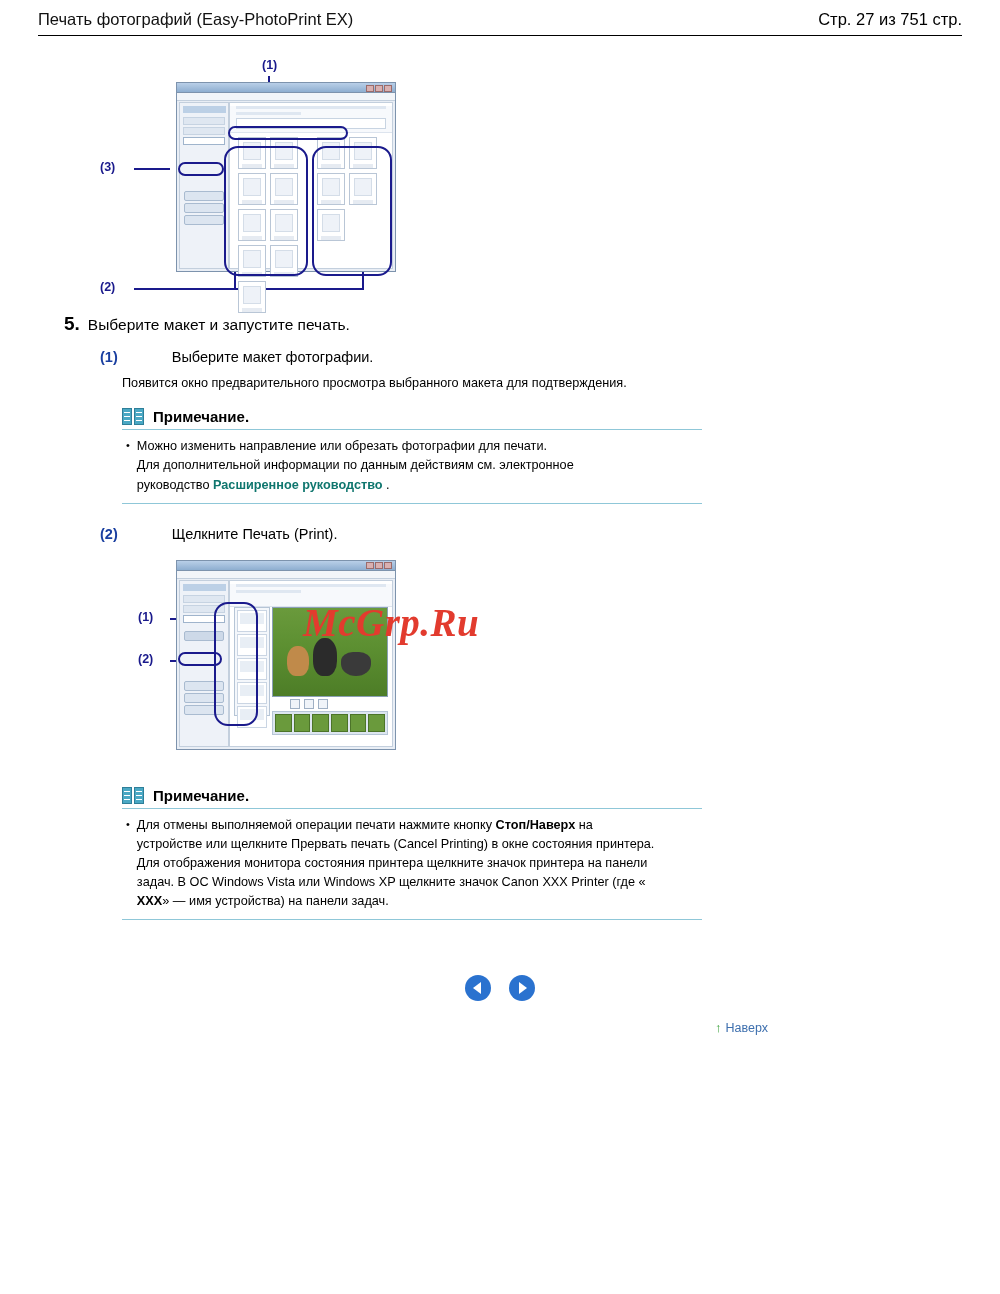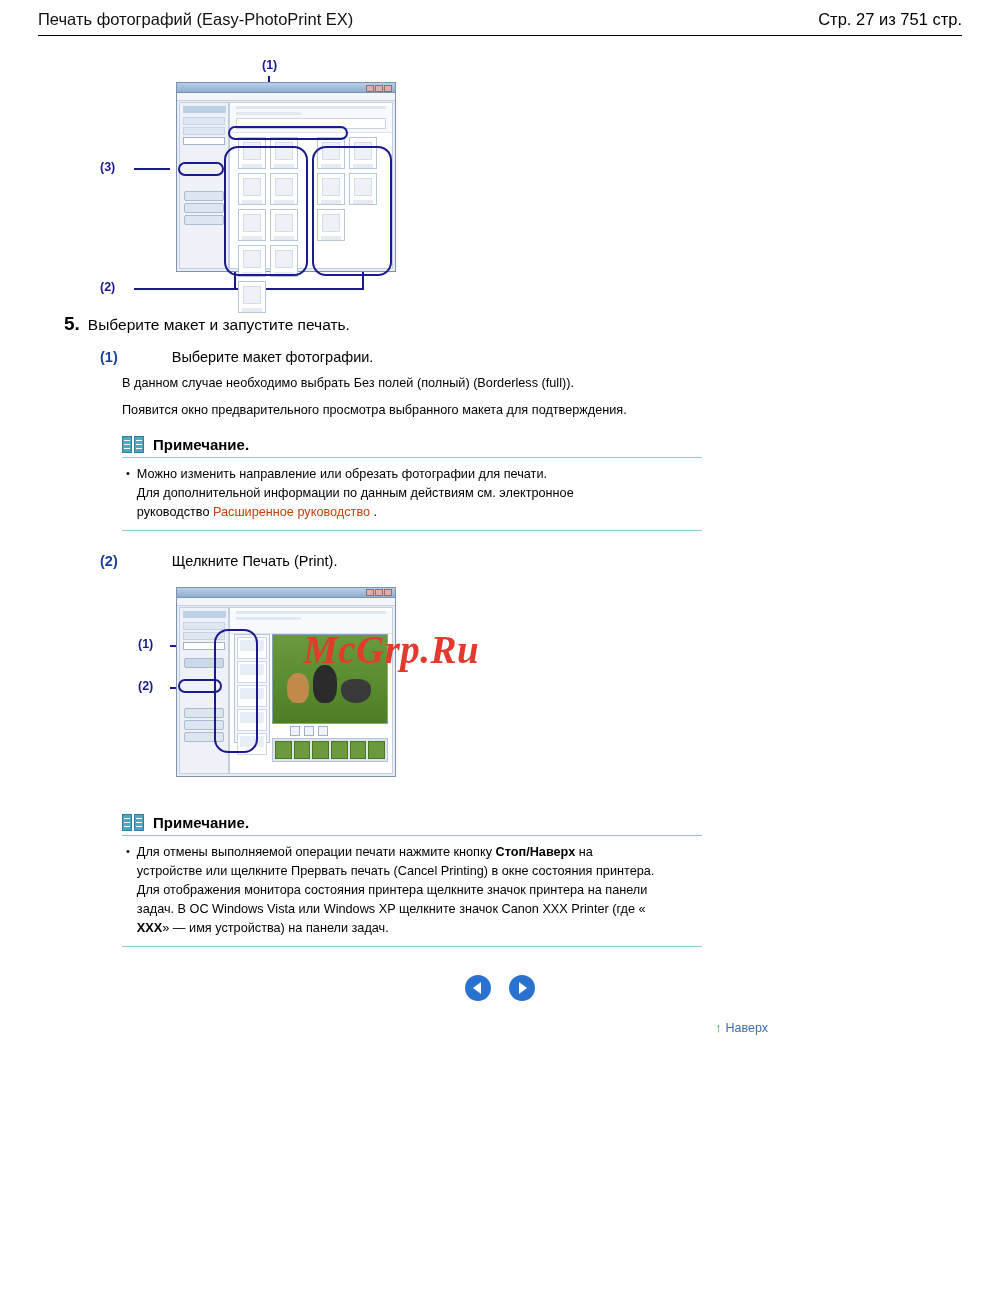--- a/index.html
+++ b/index.html
@@ -276,22 +276,23 @@
   .bullet {
     color: #000;
     font-size: 11px;
     line-height: 1.6;
   }
   .note-text {
     font-size: 12.7px;
     line-height: 1.5;
   }
   .link {
-    color: #c2410c;
+    color: #0f766e;
     text-decoration: none;
+    font-weight: bold;
   }
 
   
   .fig2-wrap {
     position: relative;
     height: 205px;
     margin-top: 18px;
   }
   .photo-preview {
     position: absolute;
@@ -517,21 +518,20 @@
   <div class="step-line">
     <span class="step-num">5.</span>
     <span class="step-text">Выберите макет и запустите печать.</span>
   </div>
 
   <div class="sub-line">
     <span class="sub-num">(1)</span>
     <span class="sub-text">Выберите макет фотографии.</span>
   </div>
 
-  <div class="para">В данном случае необходимо выбрать Без полей (полный) (Borderless (full)).</div>
   <div class="para">Появится окно предварительного просмотра выбранного макета для подтверждения.</div>
 
   <div class="note">
     <div class="note-head">
       <span class="book-icon">
         <span class="half l"></span>
         <span class="half r"></span>
         <span class="line" style="top:4px;"></span>
         <span class="line" style="top:8px;"></span>
         <span class="line" style="top:12px;"></span>

